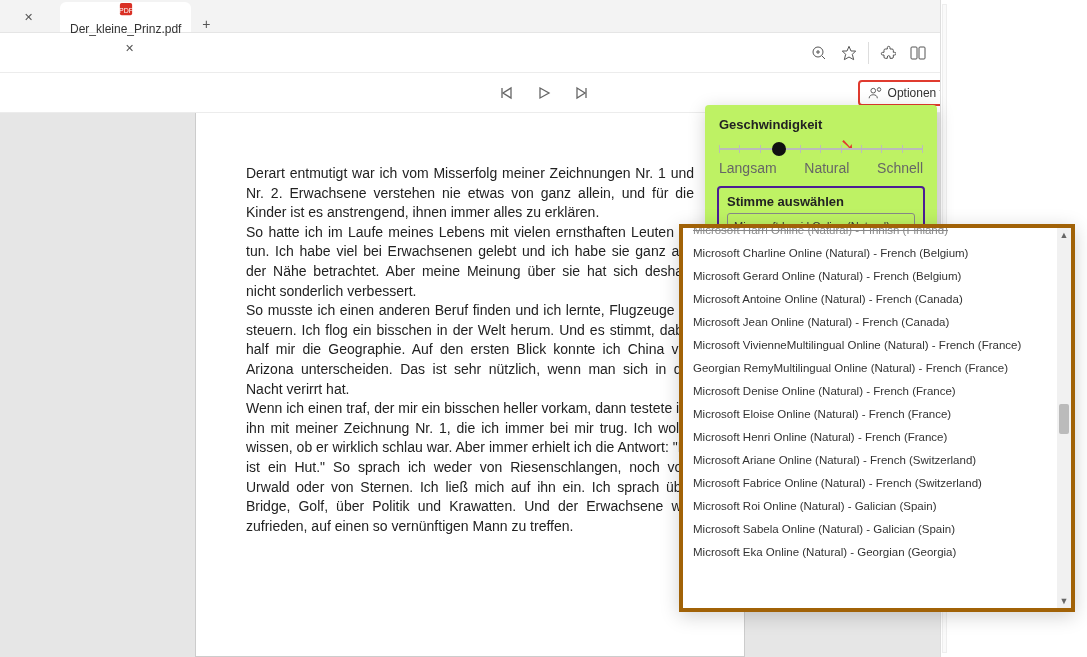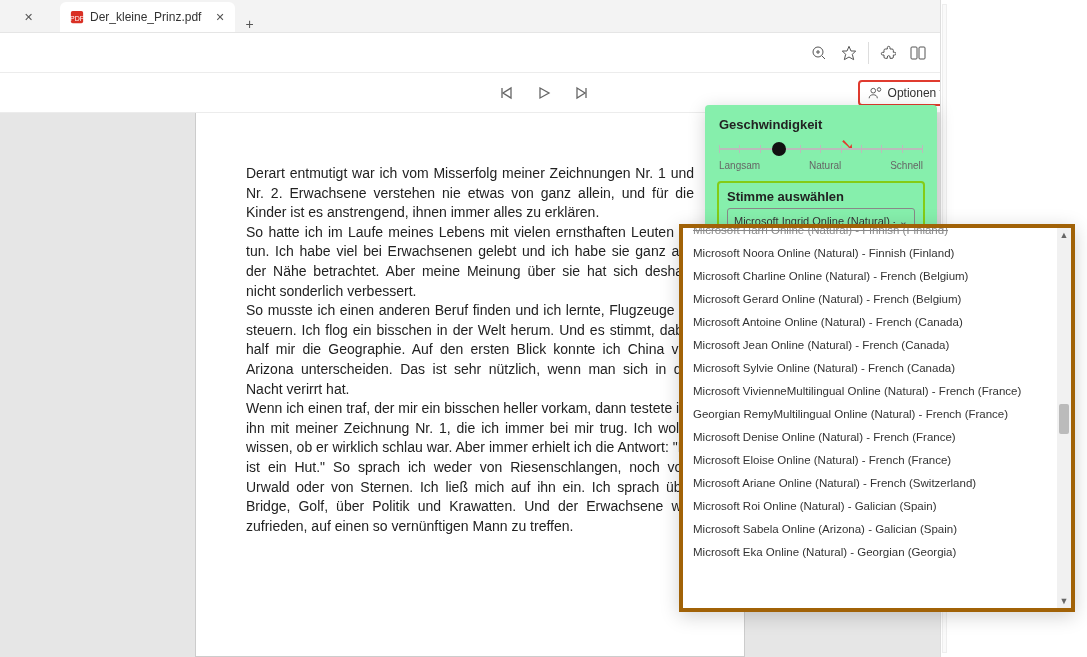--- a/index.html
+++ b/index.html
@@ -2,21 +2,21 @@
 <html><head>
 <meta charset="utf-8">
 <style>
   * { margin: 0; padding: 0; box-sizing: border-box; font-family: "Segoe UI", Arial, sans-serif; }
   body { background: #f5f5f5; overflow: hidden; }
   .window { width: 1087px; height: 657px; position: relative; background: #fff; }
   
   .titlebar { height: 33px; display: flex; align-items: stretch; background: #f3f3f3; border-bottom: 1px solid #e5e5e5; }
   .tabstrip { display: flex; align-items: flex-end; flex: 1; padding-top: 3px; }
   .tab { display: flex; align-items: center; height: 30px; padding: 0 10px; border-radius: 6px 6px 0 0; gap: 6px; font-size: 12px; color: #333; }
-  .tab.active { background: #fff; }
+  .tab.active { background: #fff; flex-direction: column; }
   .tab .x { color: #555; font-size: 11px; cursor: pointer; margin-left: 8px;}
   .tab-icon { width: 14px; height: 14px; display: inline-flex; align-items: center; justify-content: center; }
   .newtab { width: 30px; display: flex; align-items: center; justify-content: center; color: #555; font-size: 14px; cursor: pointer; }
   .winctrls { display: flex; }
   .winbtn { width: 45px; display: flex; align-items: center; justify-content: center; color: #333; cursor: pointer; }
   .winbtn svg { width: 10px; height: 10px; }
   
   .toolbar { height: 40px; display: flex; align-items: center; padding: 0 6px; background: #fff; border-bottom: 1px solid #ececec; }
   .tb-spacer { flex: 1; }
   .tb-icon { width: 30px; height: 30px; display: flex; align-items: center; justify-content: center; color: #555; cursor: pointer; border-radius: 4px; }
@@ -26,30 +26,30 @@
   .readbar { height: 40px; display: flex; align-items: center; background: #fff; border-bottom: 1px solid #ececec; }
   .playgrp { position:absolute; left:50%; transform:translateX(-50%); display:flex; gap:20px; color:#555;}
   .play-icon { width:18px; height:18px; cursor:pointer; display:flex; align-items:center; justify-content:center;}
   .opt-chip { position:absolute; right:40px; border:2px solid #e03b2f; border-radius:4px; padding:4px 8px; display:flex; align-items:center; gap:6px; font-size:12px; color:#333; background:#fff; cursor:pointer;}
   .close-read { position:absolute; right:10px; color:#444; cursor:pointer; font-size:13px;}
   
   .content { position: absolute; left: 0; right: 147px; top: 113px; bottom: 0; background: #e6e6e6; display:flex; justify-content:center; overflow:hidden;}
   .page { width: 550px; background: #fff; border: 1px solid #ccc; margin-top: -5px; padding: 55px 50px; font-family: Georgia, 'Times New Roman', serif; font-size: 14px; color: #222; line-height: 1.4; text-align: justify;}
   .page p { margin-bottom: 0px; }
   
-  .popup { position:absolute; right:150px; top:105px; width:232px; background:#86efac; border-radius:4px; box-shadow:0 4px 18px rgba(0,0,0,.18); padding:10px 0 14px 0; z-index:5;}
+  .popup { position:absolute; right:150px; top:105px; width:232px; background:#bef264; border-radius:4px; box-shadow:0 4px 18px rgba(0,0,0,.18); padding:10px 0 14px 0; z-index:5;}
   .popup .sec-title { font-size:13px; font-weight:600; padding:2px 14px 4px; color:#222;}
   .slider-wrap { padding:4px 14px 0;}
   .slider { position:relative; height:18px;}
   .slider-track { position:absolute; left:0; right:0; top:8px; height:2px; background:#bbb;}
   .slider-ticks { position:absolute; left:0; right:0; top:5px; display:flex; justify-content:space-between;}
   .slider-ticks span{width:1px;height:8px;background:#bbb;display:block;}
   .slider-thumb { position:absolute; top:2px; left:26%; width:14px; height:14px; border-radius:50%; background:#111;}
-  .slider-labels { display:flex; justify-content:space-between; font-size:10px; color:#666; padding:2px 14px 6px;}
-  .voice-box { margin:4px 12px 0; border:2px solid #84cc16; border-radius:4px; padding:6px 2px 8px;}
+  .slider-labels { display:flex; justify-content:space-between; font-size:14px; color:#666; padding:2px 14px 6px;}
+  .voice-box { margin:4px 12px 0; border:2px solid #4c1d95; border-radius:4px; padding:6px 2px 8px;}
   .voice-box .sec-title{padding:0 6px 4px;}
   .select { margin:0 6px; height:26px; border:1px solid #888; border-radius:3px; display:flex; align-items:center; padding:0 6px; font-size:11px; color:#333; justify-content:space-between; cursor:pointer; overflow:hidden;}
   .select span:first-child{white-space:nowrap; overflow:hidden; text-overflow:clip; flex:1;}
   .select .chev{color:#555; flex-shrink:0; margin-left:4px;}
   .arrow-anno { position:absolute; right:68px; top:-6px; color:#e03b2f; font-size:18px;}
   
   .dropdown { position:absolute; right:12px; top:224px; width:396px; bottom:45px; background:#fff; border:4px solid #a16207; box-shadow:0 4px 18px rgba(0,0,0,.18); overflow:hidden; z-index:6;}
   .dd-list { position:absolute; top:0; left:0; right:14px; bottom:0; overflow:hidden;}
   .dd-item { padding:2px 10px; font-size:11.5px; color:#333; white-space:nowrap; cursor:pointer; line-height:19px;}
   .dd-item.cutoff{text-decoration:line-through; color:#888; margin-top:-9px;}
@@ -234,33 +234,33 @@
       <div class="select">
         <span>Microsoft Ingrid Online (Natural) - German (Austria)</span>
         <span class="chev">⌄</span>
       </div>
     </div>
   </div>
 
   <div class="dropdown">
     <div class="dd-list" id="dd-list">
         <div class="dd-item cutoff">Microsoft Harri Online (Natural) - Finnish (Finland)</div>
-        <div class="dd-item">Microsoft Noora Online (Natural) - Finnish (Finland)</div>
         <div class="dd-item">Microsoft Charline Online (Natural) - French (Belgium)</div>
         <div class="dd-item">Microsoft Gerard Online (Natural) - French (Belgium)</div>
         <div class="dd-item">Microsoft Antoine Online (Natural) - French (Canada)</div>
         <div class="dd-item">Microsoft Jean Online (Natural) - French (Canada)</div>
-        <div class="dd-item">Microsoft Sylvie Online (Natural) - French (Canada)</div>
         <div class="dd-item">Microsoft VivienneMultilingual Online (Natural) - French (France)</div>
         <div class="dd-item">Georgian RemyMultilingual Online (Natural) - French (France)</div>
         <div class="dd-item">Microsoft Denise Online (Natural) - French (France)</div>
         <div class="dd-item">Microsoft Eloise Online (Natural) - French (France)</div>
+        <div class="dd-item">Microsoft Henri Online (Natural) - French (France)</div>
         <div class="dd-item">Microsoft Ariane Online (Natural) - French (Switzerland)</div>
+        <div class="dd-item">Microsoft Fabrice Online (Natural) - French (Switzerland)</div>
         <div class="dd-item">Microsoft Roi Online (Natural) - Galician (Spain)</div>
-        <div class="dd-item">Microsoft Sabela Online (Arizona) - Galician (Spain)</div>
+        <div class="dd-item">Microsoft Sabela Online (Natural) - Galician (Spain)</div>
         <div class="dd-item">Microsoft Eka Online (Natural) - Georgian (Georgia)</div>
       </div>
     <div class="dd-scroll">
       <div class="dd-scroll-btn">▲</div>
       <div class="dd-scroll-thumb"></div>
       <div class="dd-scroll-btn" style="position:absolute;bottom:0;left:0;right:0;">▼</div>
     </div>
   </div>
 
 </div>

